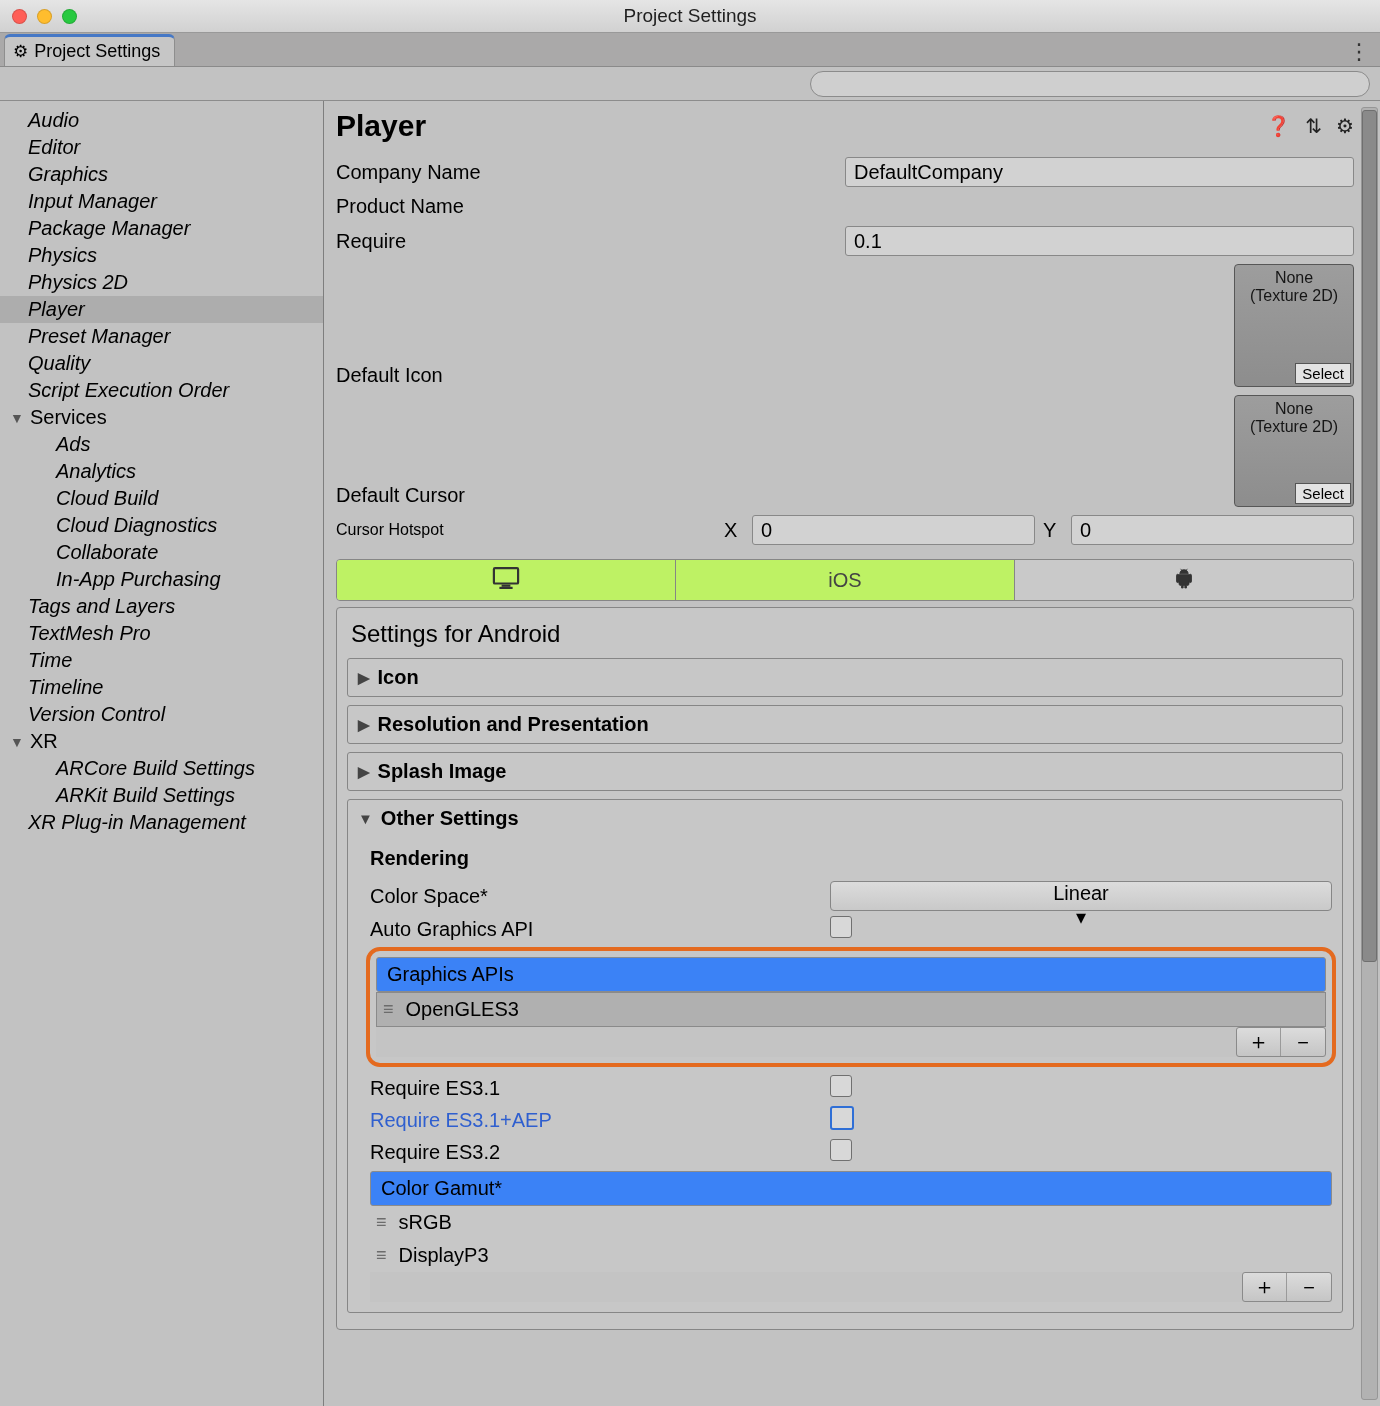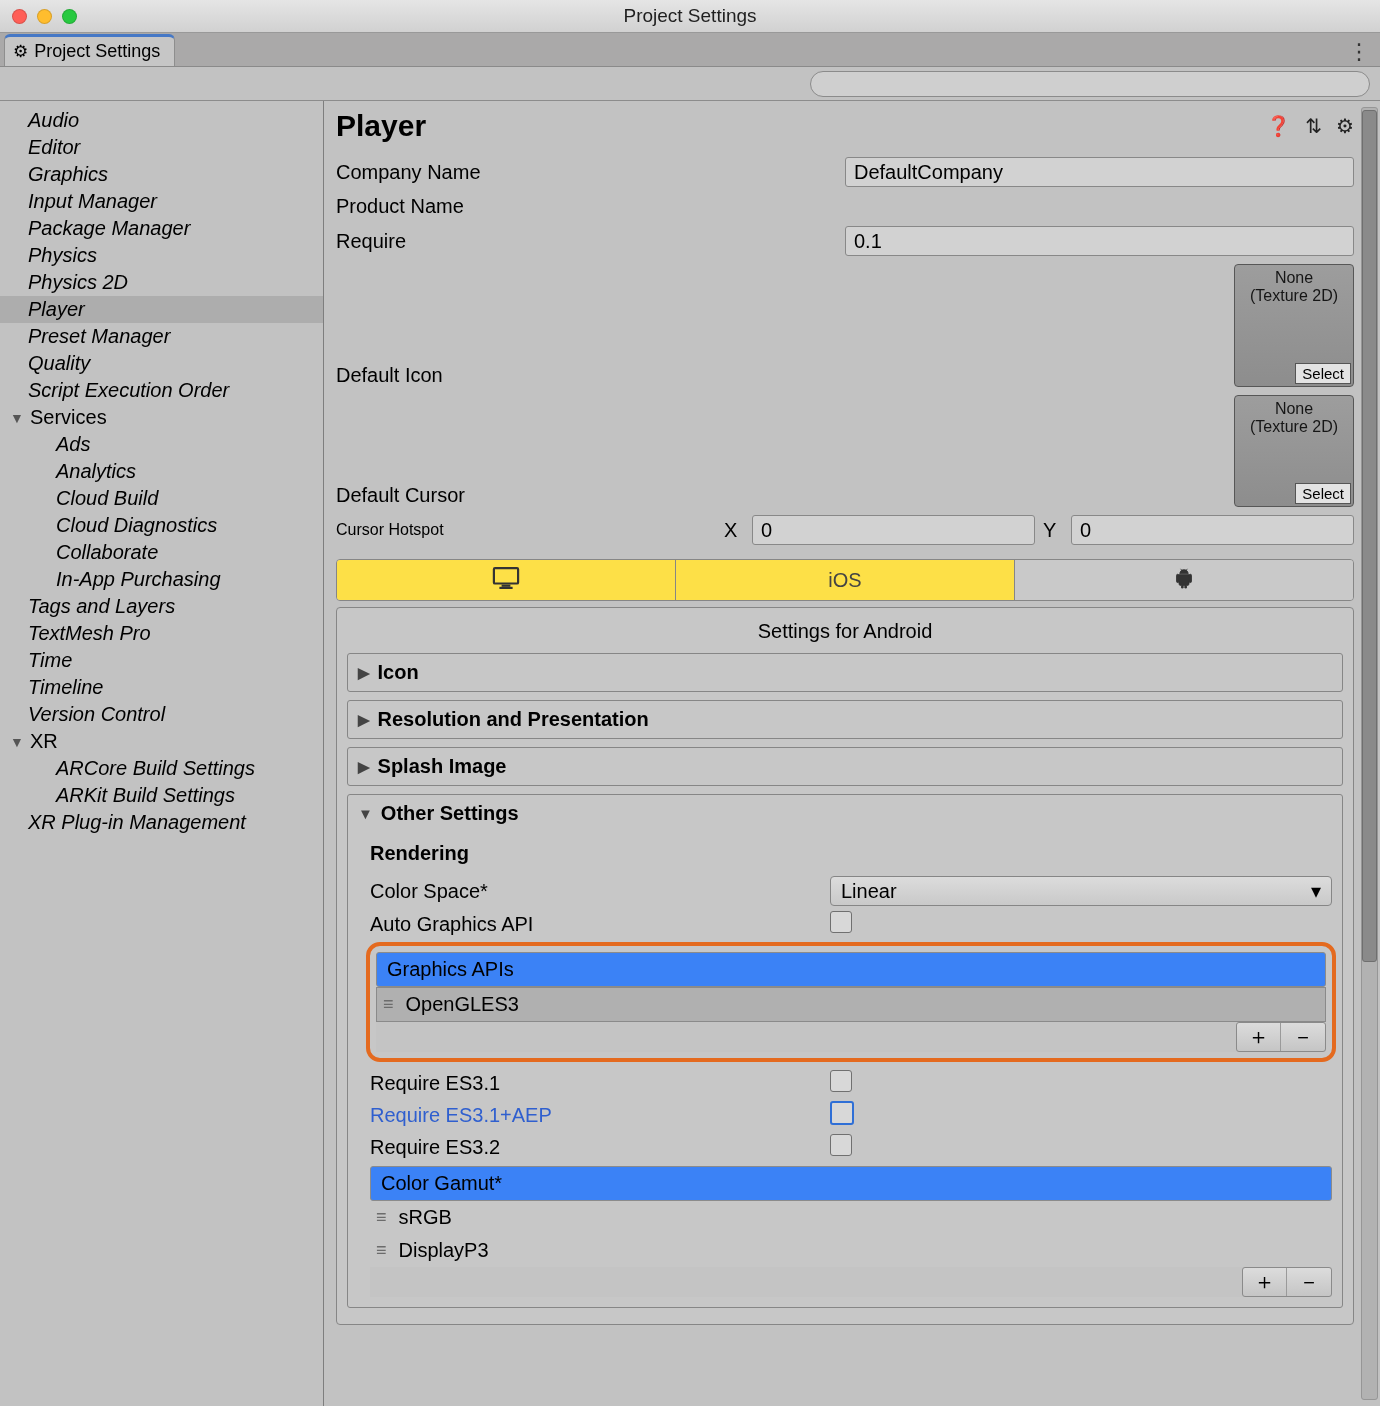--- a/index.html
+++ b/index.html
@@ -194,32 +194,32 @@
   .ptab {
     flex:1;
     height:40px;
     display:flex; align-items:center; justify-content:center;
     border-right:1px solid #868686;
     font-size:18px;
     color:#444;
     cursor:pointer;
   }
   .ptab:last-child { border-right:none; }
-  .ptab.inactive { background:#fde047; }
+  .ptab.inactive { background:#bef264; }
   .ptab.active { background:#c9c9c9; }
   .ptab .picon { font-size:20px; }
 
   
   .settings-box {
     border:1px solid #868686;
     border-radius:4px;
     background:#c7c7c7;
     padding:8px 10px;
   }
-  .settings-title { font-size:20px; padding:4px 4px 10px 4px;text-align:center; }
+  .settings-title { font-size:24px; padding:4px 4px 10px 4px; }
   .foldout {
     border:1px solid #868686;
     border-radius:3px;
     background:#c7c7c7;
     margin-bottom:8px;
   }
   .foldout-header {
     display:flex; align-items:center; gap:8px;
     padding:7px 10px;
     font-size:20px; font-weight:700;
@@ -235,20 +235,21 @@
   .prop-row.blue .plabel { color:#2f5fcf; }
   .prop-row .pctrl { flex:1; }
   .dropdown {
     height:30px; width:100%;
     background: linear-gradient(#dcdcdc,#c9c9c9);
     border:1px solid #868686;
     border-radius:4px;
     display:flex; align-items:center; justify-content:space-between;
     padding:0 10px;
     font-size:20px;
+    flex-direction:column;
   }
   .chk {
     width:22px; height:22px; border:1px solid #707070; background:#d8d8d8; border-radius:3px; display:inline-block;
   }
   .chk.blue { border:2px solid #2f6fd6; width:24px; height:24px; }
 
   .listhdr {
     background:#3b82f6;
     border:1px solid #8b8b8b;
     border-radius:3px;

